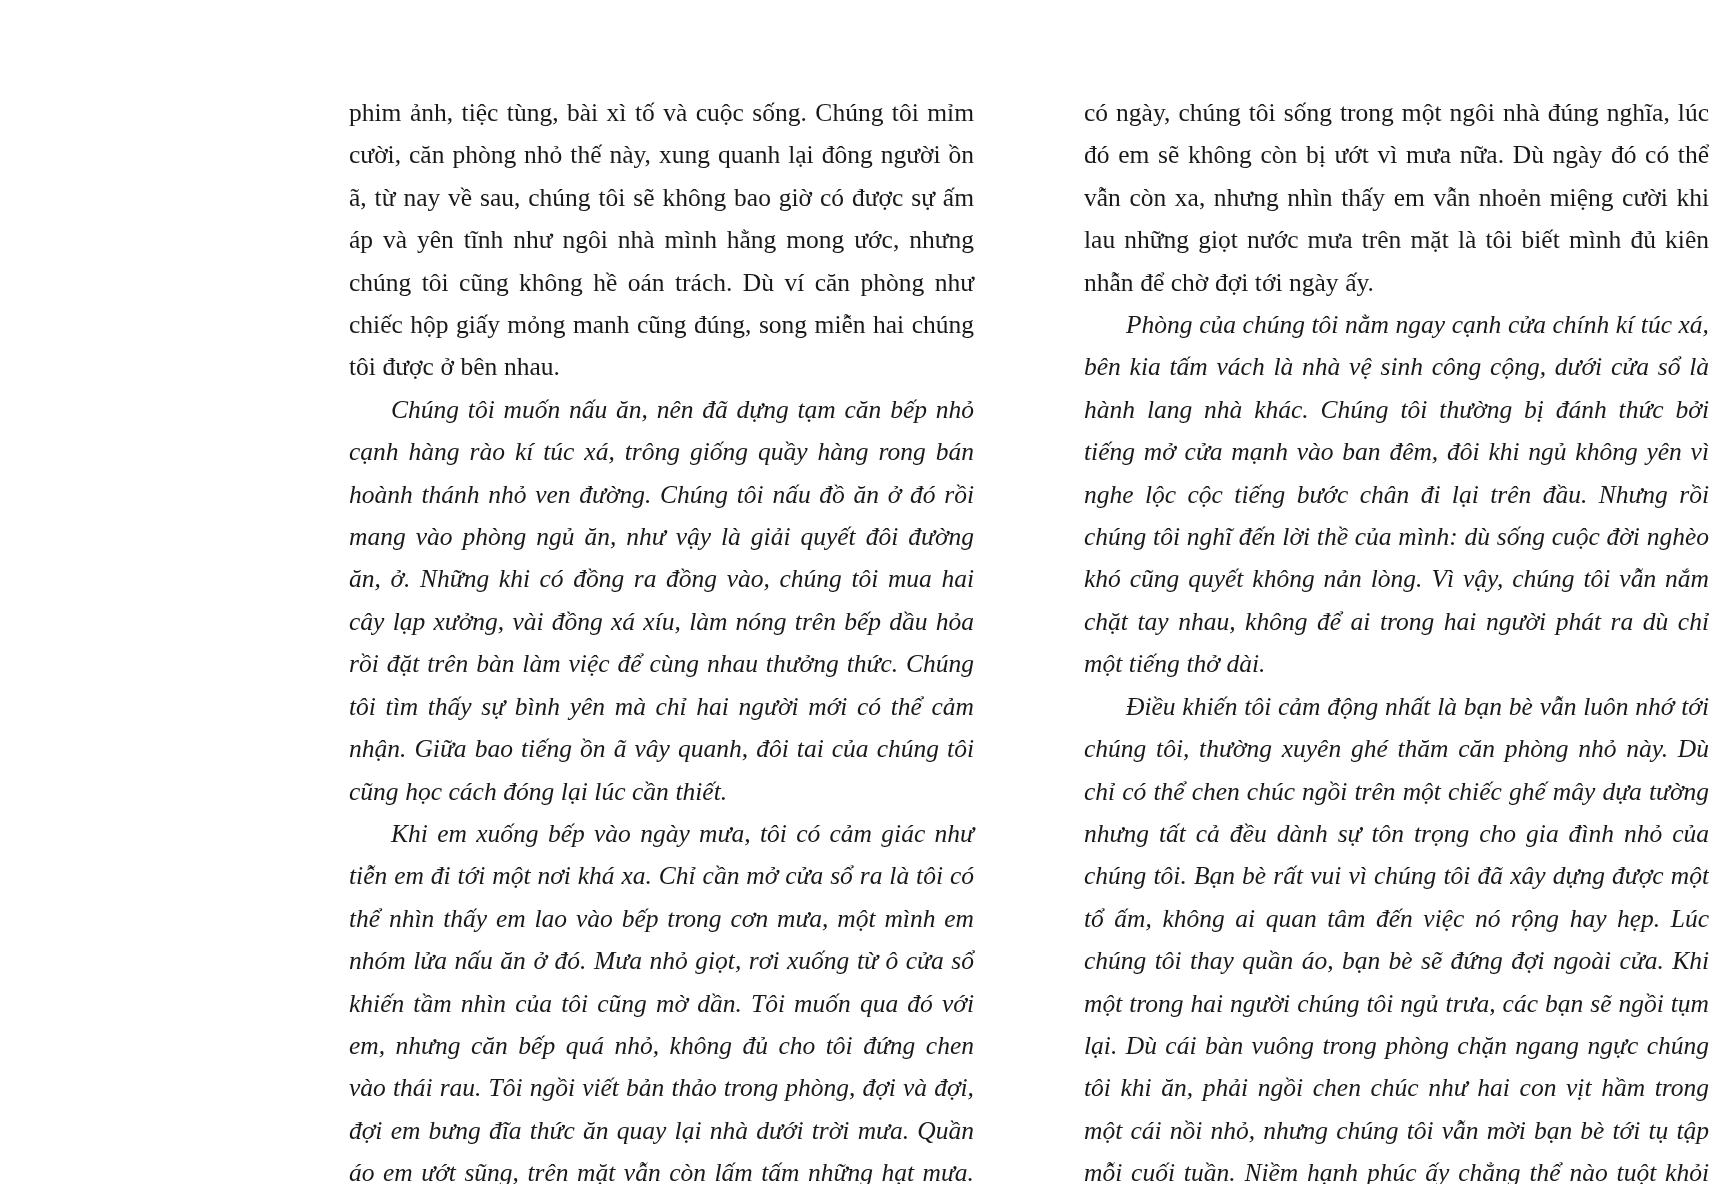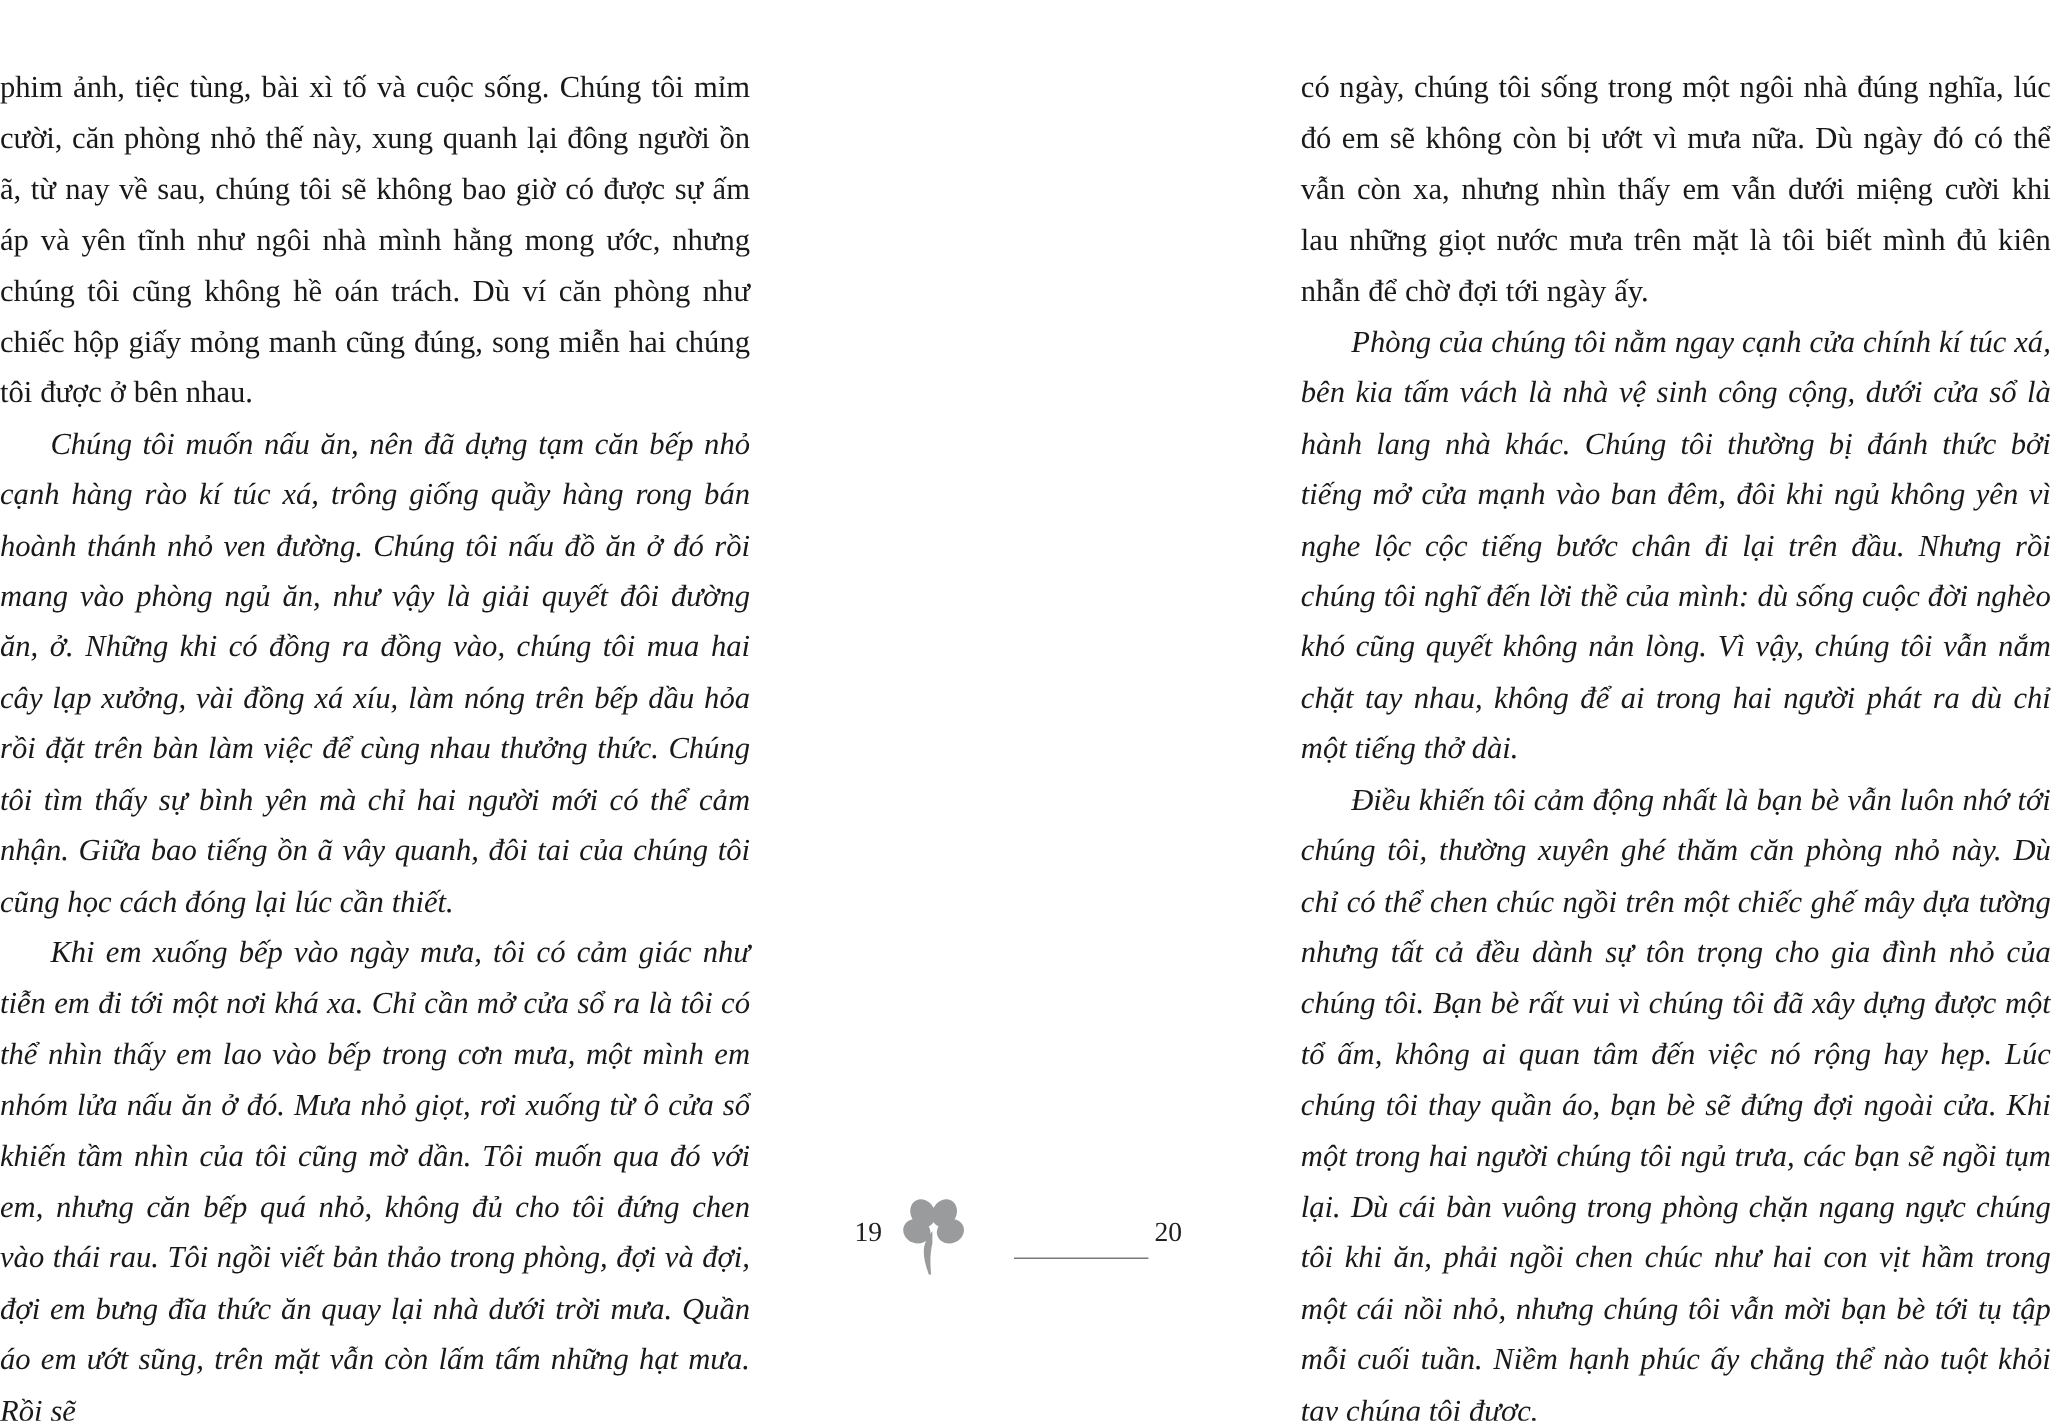--- a/index.html
+++ b/index.html
@@ -14,22 +14,22 @@
     color: #1a1a1a;
     overflow: hidden;
   }
   .page-spread {
     position: relative;
     width: 1709px;
     height: 1184px;
     box-sizing: border-box;
     display: flex;
     flex-direction: row;
-    justify-content: space-between;
-    padding-top: 52px;
+    justify-content: flex-end;
+    padding-top: 92px;
   }
   .page-column {
     width: 625px;
     box-sizing: border-box;
   }
   .page-column.left {
     margin-right: 110px;
   }
   .body-text p {
     margin: 0;
@@ -93,39 +93,20 @@
   <div class="page-column left">
     <div class="body-text">
       <p>phim ảnh, tiệc tùng, bài xì tố và cuộc sống. Chúng tôi mỉm cười, căn phòng nhỏ thế này, xung quanh lại đông người ồn ã, từ nay về sau, chúng tôi sẽ không bao giờ có được sự ấm áp và yên tĩnh như ngôi nhà mình hằng mong ước, nhưng chúng tôi cũng không hề oán trách. Dù ví căn phòng như chiếc hộp giấy mỏng manh cũng đúng, song miễn hai chúng tôi được ở bên nhau.</p>
       <p class="indent">Chúng tôi muốn nấu ăn, nên đã dựng tạm căn bếp nhỏ cạnh hàng rào kí túc xá, trông giống quầy hàng rong bán hoành thánh nhỏ ven đường. Chúng tôi nấu đồ ăn ở đó rồi mang vào phòng ngủ ăn, như vậy là giải quyết đôi đường ăn, ở. Những khi có đồng ra đồng vào, chúng tôi mua hai cây lạp xưởng, vài đồng xá xíu, làm nóng trên bếp dầu hỏa rồi đặt trên bàn làm việc để cùng nhau thưởng thức. Chúng tôi tìm thấy sự bình yên mà chỉ hai người mới có thể cảm nhận. Giữa bao tiếng ồn ã vây quanh, đôi tai của chúng tôi cũng học cách đóng lại lúc cần thiết.</p>
       <p class="indent">Khi em xuống bếp vào ngày mưa, tôi có cảm giác như tiễn em đi tới một nơi khá xa. Chỉ cần mở cửa sổ ra là tôi có thể nhìn thấy em lao vào bếp trong cơn mưa, một mình em nhóm lửa nấu ăn ở đó. Mưa nhỏ giọt, rơi xuống từ ô cửa sổ khiến tầm nhìn của tôi cũng mờ dần. Tôi muốn qua đó với em, nhưng căn bếp quá nhỏ, không đủ cho tôi đứng chen vào thái rau. Tôi ngồi viết bản thảo trong phòng, đợi và đợi, đợi em bưng đĩa thức ăn quay lại nhà dưới trời mưa. Quần áo em ướt sũng, trên mặt vẫn còn lấm tấm những hạt mưa. Rồi sẽ</p>
     </div>
   </div>
 
   <div class="page-column right">
     <div class="body-text">
-      <p>có ngày, chúng tôi sống trong một ngôi nhà đúng nghĩa, lúc đó em sẽ không còn bị ướt vì mưa nữa. Dù ngày đó có thể vẫn còn xa, nhưng nhìn thấy em vẫn dưới miệng cười khi lau những giọt nước mưa trên mặt là tôi biết mình đủ kiên nhẫn để chờ đợi tới ngày ấy.</p>
+      <p>có ngày, chúng tôi sống trong một ngôi nhà đúng nghĩa, lúc đó em sẽ không còn bị ướt vì mưa nữa. Dù ngày đó có thể vẫn còn xa, nhưng nhìn thấy em vẫn nhoẻn miệng cười khi lau những giọt nước mưa trên mặt là tôi biết mình đủ kiên nhẫn để chờ đợi tới ngày ấy.</p>
       <p class="indent">Phòng của chúng tôi nằm ngay cạnh cửa chính kí túc xá, bên kia tấm vách là nhà vệ sinh công cộng, dưới cửa sổ là hành lang nhà khác. Chúng tôi thường bị đánh thức bởi tiếng mở cửa mạnh vào ban đêm, đôi khi ngủ không yên vì nghe lộc cộc tiếng bước chân đi lại trên đầu. Nhưng rồi chúng tôi nghĩ đến lời thề của mình: dù sống cuộc đời nghèo khó cũng quyết không nản lòng. Vì vậy, chúng tôi vẫn nắm chặt tay nhau, không để ai trong hai người phát ra dù chỉ một tiếng thở dài.</p>
       <p class="indent">Điều khiến tôi cảm động nhất là bạn bè vẫn luôn nhớ tới chúng tôi, thường xuyên ghé thăm căn phòng nhỏ này. Dù chỉ có thể chen chúc ngồi trên một chiếc ghế mây dựa tường nhưng tất cả đều dành sự tôn trọng cho gia đình nhỏ của chúng tôi. Bạn bè rất vui vì chúng tôi đã xây dựng được một tổ ấm, không ai quan tâm đến việc nó rộng hay hẹp. Lúc chúng tôi thay quần áo, bạn bè sẽ đứng đợi ngoài cửa. Khi một trong hai người chúng tôi ngủ trưa, các bạn sẽ ngồi tụm lại. Dù cái bàn vuông trong phòng chặn ngang ngực chúng tôi khi ăn, phải ngồi chen chúc như hai con vịt hầm trong một cái nồi nhỏ, nhưng chúng tôi vẫn mời bạn bè tới tụ tập mỗi cuối tuần. Niềm hạnh phúc ấy chẳng thể nào tuột khỏi tay chúng tôi được.</p>
     </div>
   </div>
 
-  <div class="footer">
-    <span class="folio folio-left">19</span>
-
-    <span class="clover-wrap">
-      <svg viewBox="0 0 56 68" width="56" height="68" aria-hidden="true">
-        <g fill="#9a9b9d">
-          <path d="M27 30 C27 30, 21 36, 20 44 C19 52, 22 60, 24 66 L26 66 C25 58, 25 48, 27 40 Z"></path>
-          <ellipse cx="19" cy="15" rx="10" ry="12" transform="rotate(-28 19 15)"></ellipse>
-          <ellipse cx="37" cy="15" rx="10" ry="12" transform="rotate(28 37 15)"></ellipse>
-          <ellipse cx="14" cy="30" rx="10" ry="11.5" transform="rotate(-68 14 30)"></ellipse>
-          <ellipse cx="42" cy="30" rx="10" ry="11.5" transform="rotate(68 42 30)"></ellipse>
-        </g>
-      </svg>
-    </span>
-
-    <span class="rule"></span>
-
-    <span class="folio folio-right">20</span>
-  </div>
 
 </div>
 
 </body></html>

